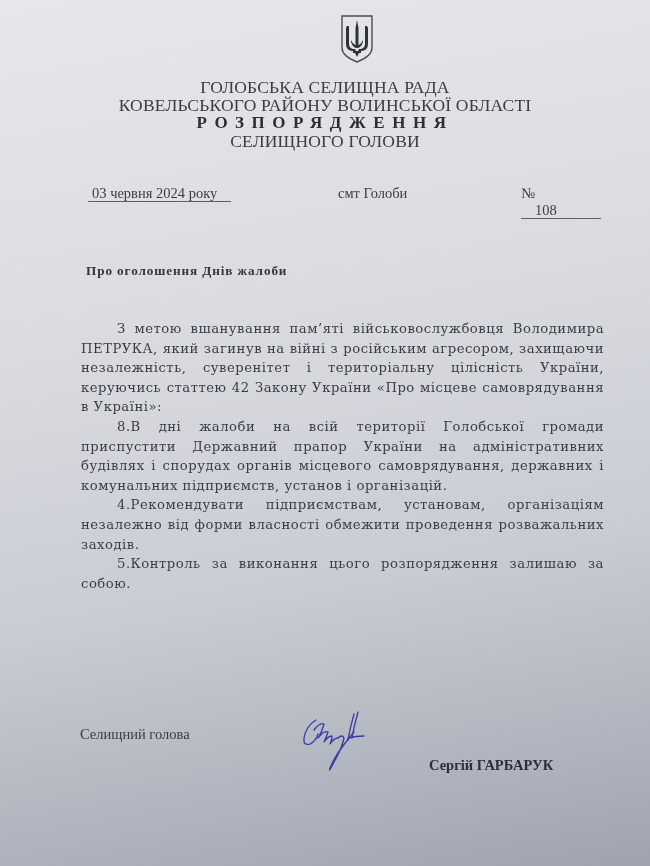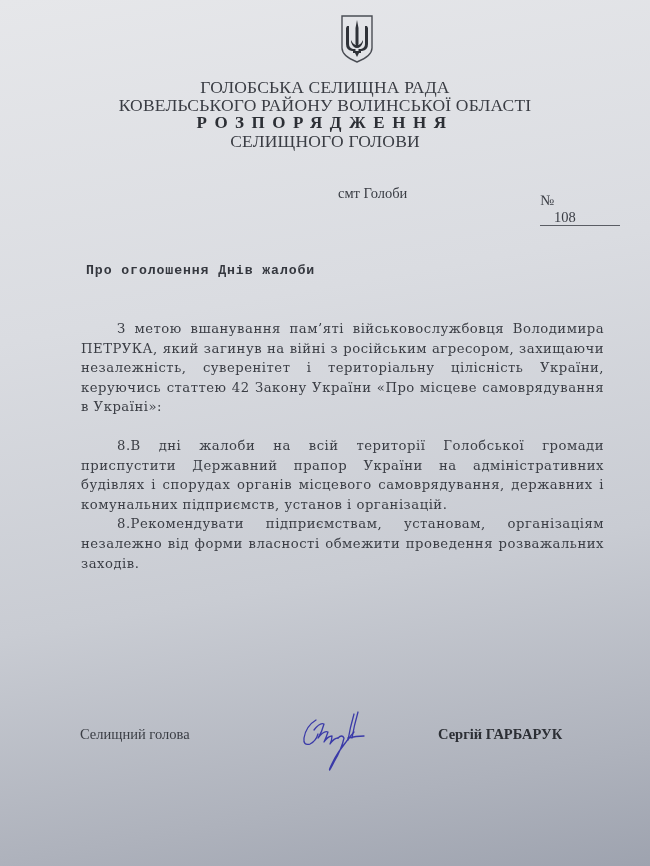--- a/index.html
+++ b/index.html
@@ -51,35 +51,34 @@
     .date-field {
       left: 88px;
       padding: 0 14px 0 4px;
       border-bottom: 1px solid #5a5d64;
       line-height: 16px;
     }
     .place-field {
       left: 338px;
     }
     .num-wrap {
-      left: 540px;
-      margin-top: 7px;
+      left: 521px;
     }
     .num-field {
       display: inline-block;
       width: 80px;
       padding-left: 14px;
       border-bottom: 1px solid #5a5d64;
       line-height: 16px;
       box-sizing: border-box;
     }
     .subject {
       position: absolute;
       left: 86px; top: 263px;
-      font-family: Liberation Mono, monospace;
+      font-family: Liberation Serif, serif;
       font-weight: bold;
       font-size: 13.2px;
       letter-spacing: 0.9px;
       color: #34373e;
     }
     .body-text {
       position: absolute;
       left: 81px; top: 319px;
       width: 523px;
       font-family: "DejaVu Serif", serif;
@@ -87,33 +86,33 @@
       line-height: 19.6px;
       letter-spacing: 0.5px;
       color: #3a3d44;
       text-align: justify;
     }
     .body-text p {
       margin: 0;
       text-indent: 36px;
     }
     .body-text .intro {
-      margin-bottom: 19px;
     }
     .signature-row {
       position: absolute;
       top: 726px;
       font-size: 14.5px;
       color: #3a3d44;
     }
     .sig-title { left: 80px; text-align: right; }
     .sig-name {
-      left: 438px;
+      left: 429px;
       font-weight: bold;
       color: #2c2f35;
+      margin-top: 31px;
     }
     .signature {
       position: absolute;
       left: 298px; top: 708px;
       width: 92px; height: 72px;
     }
   </style>
 </head>
 <body>
 
@@ -129,32 +128,34 @@
     <path d="M13 37 H21 V39 H13 Z" fill="#2f3238"></path>
   </svg>
 
   <div class="header-block" style="left:-25px;">
     <div>ГОЛОБСЬКА СЕЛИЩНА РАДА</div>
     <div class="line2">КОВЕЛЬСЬКОГО РАЙОНУ ВОЛИНСЬКОЇ ОБЛАСТІ</div>
     <div class="doc-type">РОЗПОРЯДЖЕННЯ</div>
     <div>СЕЛИЩНОГО ГОЛОВИ</div>
   </div>
 
+  <div class="meta-row date-field">03 червня 2024 року</div>
   <div class="meta-row place-field">смт Голоби</div>
   <div class="meta-row num-wrap">
     <span>№</span>
     <span class="num-field">108</span>
   </div>
 
   <div class="subject">Про оголошення Днів жалоби</div>
 
   <div class="body-text">
     <p class="intro">З метою вшанування пам’яті військовослужбовця Володимира ПЕТРУКА, який загинув на війні з російським агресором, захищаючи незалежність, суверенітет і територіальну цілісність України, керуючись статтею 42 Закону України «Про місцеве самоврядування в Україні»:</p>
     <p>8.В дні жалоби на всій території Голобської громади приспустити Державний прапор України на адміністративних будівлях і спорудах органів місцевого самоврядування, державних і комунальних підприємств, установ і організацій.</p>
-    <p>8.Рекомендувати підприємствам, установам, організаціям незалежно від форми власності обмежити проведення розважальних заходів.</p>
+    <p>4.Рекомендувати підприємствам, установам, організаціям незалежно від форми власності обмежити проведення розважальних заходів.</p>
+    <p>5.Контроль за виконання цього розпорядження залишаю за собою.</p>
   </div>
 
   <div class="signature-row sig-title">Селищний голова</div>
 
   <svg class="signature" viewBox="0 0 92 72">
     <g fill="none" stroke="#3a3aa8" stroke-width="1.3" stroke-linecap="round" stroke-linejoin="round">
       <path d="M18 12 Q8 18 6 30 Q5 38 12 36 Q18 33 20 26"></path>
       <path d="M16 22 Q22 14 26 16 Q24 24 20 30 Q26 22 30 24 Q28 30 26 34 Q30 28 34 28 Q34 32 32 36 Q36 30 40 30"></path>
       <path d="M40 30 Q44 26 46 30 Q44 40 36 54 Q30 66 32 60 Q38 46 48 34 Q54 26 56 24"></path>
       <path d="M56 6 Q52 20 50 32 M60 4 Q56 18 54 30"></path>

